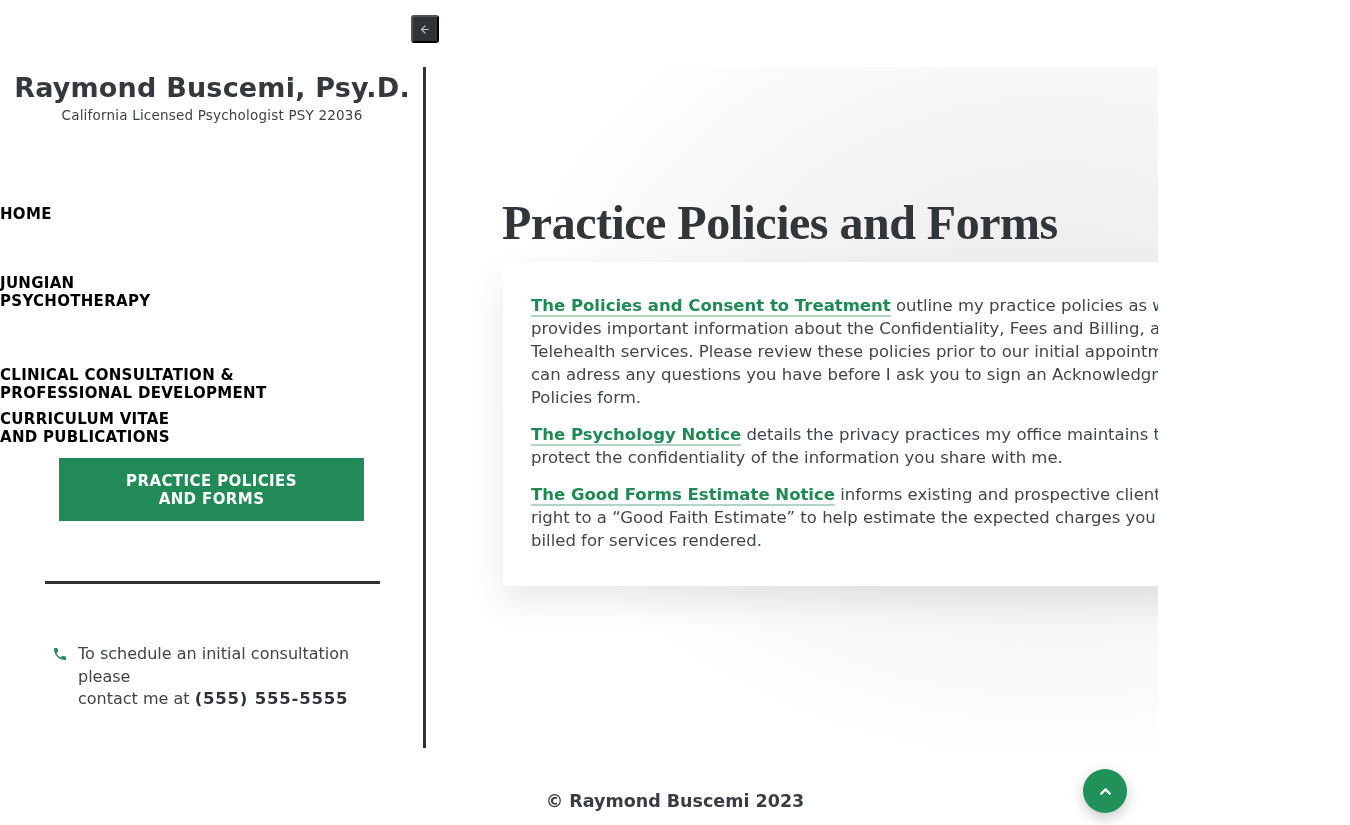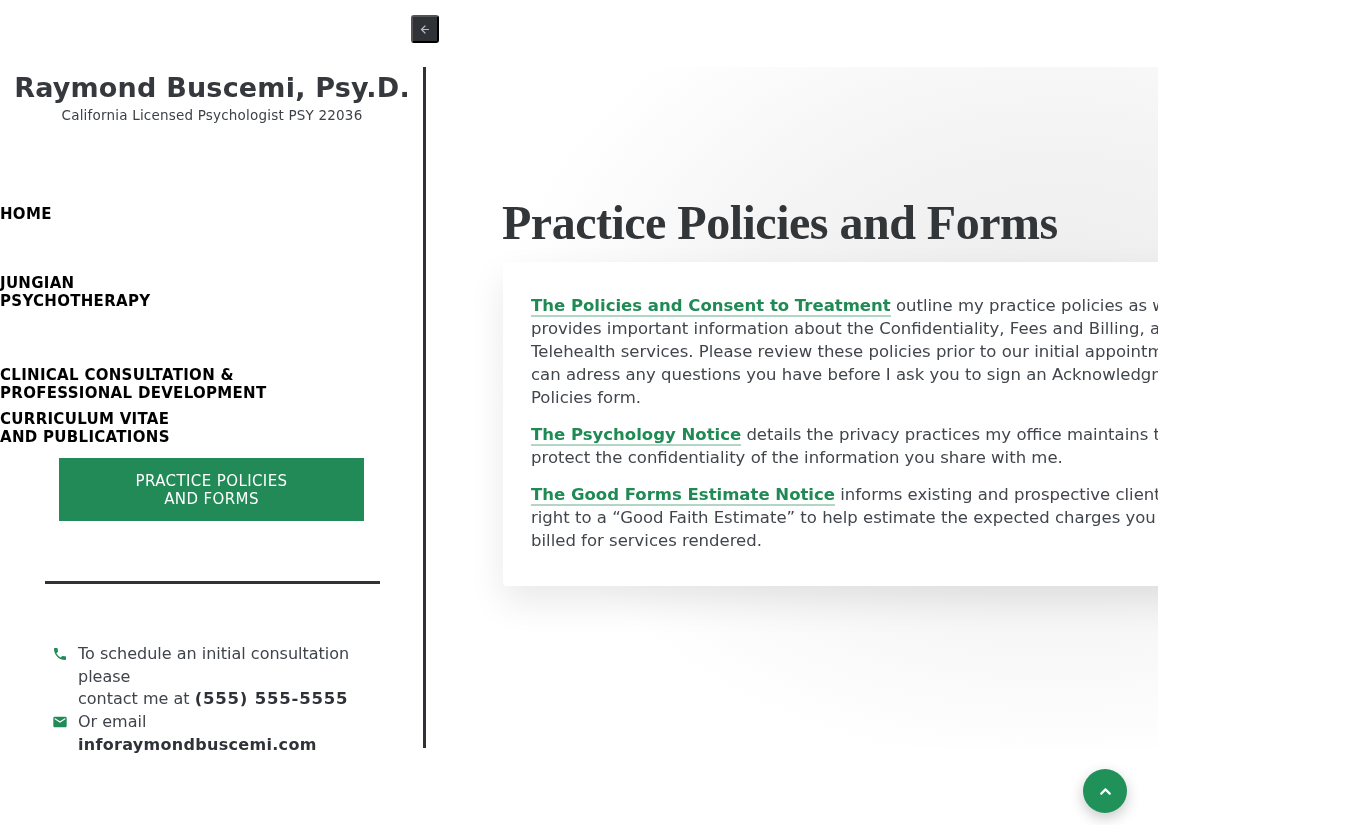--- a/index.html
+++ b/index.html
@@ -33,21 +33,21 @@
   }
   .nav-item.pos-0 { top: 205px; }
   .nav-item.pos-1 { top: 274px; }
   .nav-item.pos-2 { top: 338px; margin-top: 28px; }
   .nav-item.pos-3 { top: 410px; }
   .nav-button {
     position: absolute; top: 458px; left: 59px; width: 305px; height: 63px;
     background: #218a57; color: #ffffff; border: none; cursor: pointer;
     display: flex; align-items: center; justify-content: center;
     text-align: center; font-family: inherit;
-    font-size: 15px; font-weight: 400; letter-spacing: 0.4px; line-height: 18px;
+    font-size: 15px; font-weight: 700; letter-spacing: 0.4px; line-height: 18px;
     white-space: pre-line;
   }
   .sidebar-divider {
     position: absolute; top: 581px; left: 45px; width: 335px; height: 3px;
     background: #2f3337;
   }
   .contact-row { position: absolute; left: 52px; display: flex; gap: 10px; width: 345px; }
   .contact-row.phone { top: 643px; }
   .contact-row.email { top: 711px; }
   .contact-icon { flex: 0 0 16px; width: 16px; height: 16px; margin-top: 3px; }
@@ -136,27 +136,20 @@
     <div class="sidebar-divider"></div>
 
     <div class="contact-row phone">
       <svg class="contact-icon" viewBox="0 0 24 24" fill="#218a57">
         <path d="M6.62 10.79c1.44 2.83 3.76 5.14 6.59 6.59l2.2-2.2c.27-.27.67-.36 1.02-.24 1.12.37 2.33.57 3.57.57.55 0 1 .45 1 1V20c0 .55-.45 1-1 1-9.39 0-17-7.61-17-17 0-.55.45-1 1-1h3.5c.55 0 1 .45 1 1 0 1.25.2 2.45.57 3.57.11.35.03.74-.25 1.02l-2.2 2.2z"></path>
       </svg>
       <div class="contact-text"><span>To schedule an initial consultation please
 contact me at</span> <span class="phone-number">(555) 555-5555</span></div>
     </div>
 
-    <div class="contact-row email">
-      <svg class="contact-icon" viewBox="0 0 24 24" fill="#218a57">
-        <path d="M20 4H4c-1.1 0-2 .9-2 2v12c0 1.1.9 2 2 2h16c1.1 0 2-.9 2-2V6c0-1.1-.9-2-2-2zm0 4l-8 5-8-5V6l8 5 8-5v2z"></path>
-      </svg>
-      <div class="contact-text"><span>Or email</span>
-<span class="email-address">inforaymondbuscemi.com</span></div>
-    </div>
   </aside>
 
   <button class="back-button">
     <svg width="15" height="15" viewBox="0 0 24 24" fill="none" stroke="#b9bdc1" stroke-width="2.4" stroke-linecap="round" stroke-linejoin="round">
       <path d="M19 12H5"></path>
         <path d="M12 19l-7-7 7-7"></path>
     </svg>
   </button>
   <div class="v-divider"></div>
 
@@ -165,20 +158,21 @@
 
     <div class="dots-decoration"></div>
 
     <section class="card">
       <p><a>The Policies and Consent to Treatment</a><span> outline my practice policies as well as provides important information about the Confidentiality, Fees and Billing, and Telehealth services. Please review these policies prior to our initial appointment. We can adress any questions you have before I ask you to sign an Acknowledgment of Policies form.</span></p>
       <p><a>The Psychology Notice</a><span> details the privacy practices my office maintains to protect the confidentiality of the information you share with me.</span></p>
       <p><a>The Good Forms Estimate Notice</a><span> informs existing and prospective clients of your right to a “Good Faith Estimate” to help estimate the expected charges you may be billed for services rendered.</span></p>
     </section>
   </main>
 
+  <div class="footer-text">© Raymond Buscemi 2023</div>
 
   <button class="scroll-top">
     <svg width="17" height="17" viewBox="0 0 24 24" fill="none" stroke="#ffffff" stroke-width="3" stroke-linecap="round" stroke-linejoin="round">
       <path d="M6 15l6-6 6 6"></path>
     </svg>
   </button>
 
 </div>
 
 </body></html>

